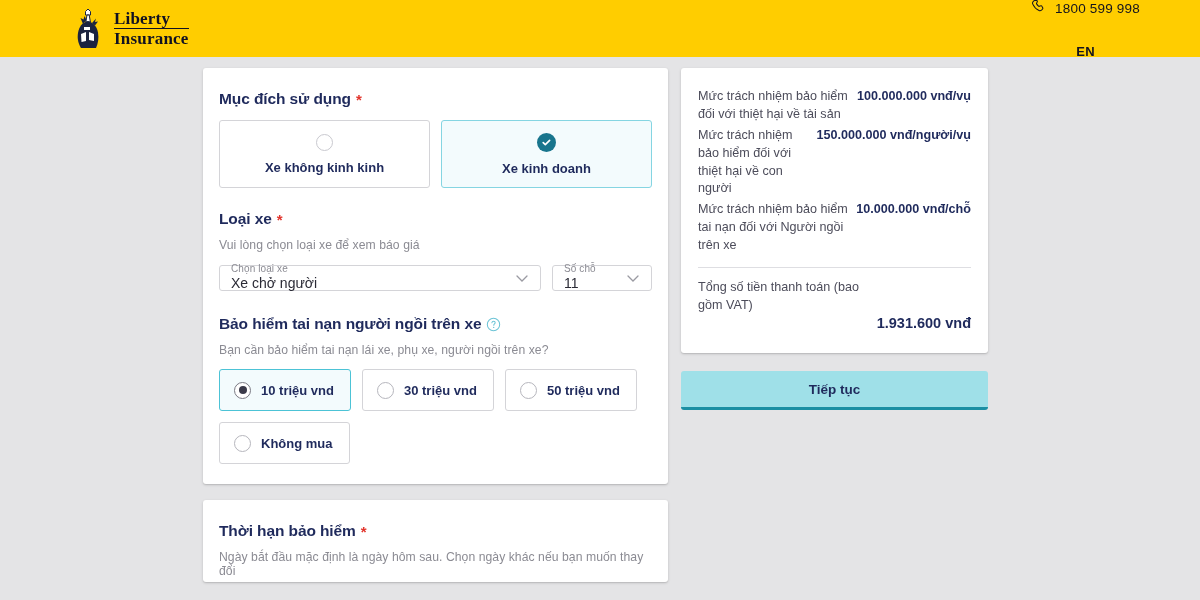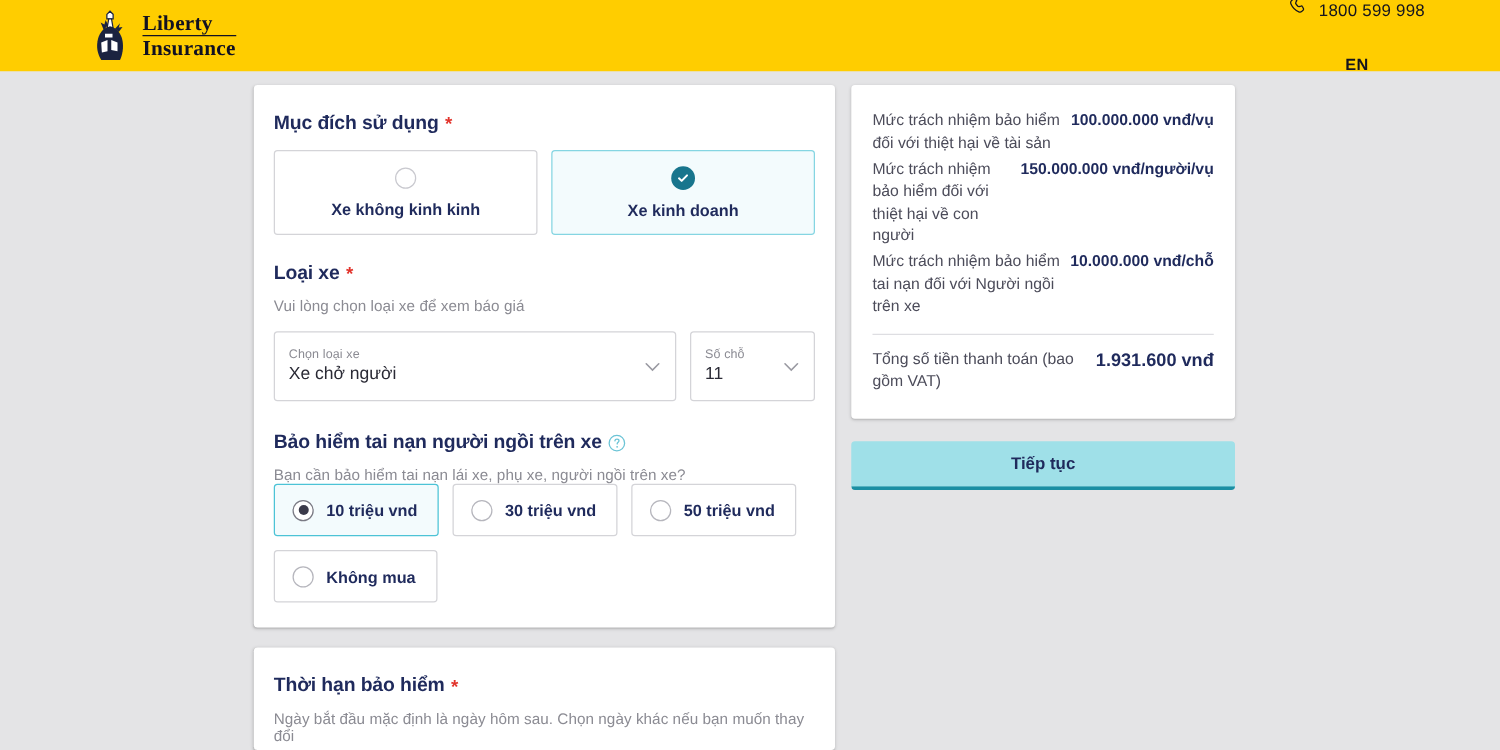--- a/index.html
+++ b/index.html
@@ -103,21 +103,21 @@
   }
   .circle-check svg { display: block; }
 
   
   .select-row { display: flex; gap: 11px; margin-top: 13px; }
   .select-box {
     position: relative;
     border: 1px solid #d4d4d8;
     border-radius: 3px;
     background: #fff;
-    height: 56px;
+    height: 26px;
     padding: 5px 34px 5px 11px;
     display: flex;
     flex-direction: column;
     justify-content: center;
     cursor: pointer;
   }
   .select-box.wide { flex: 1 1 auto; }
   .select-box.narrow { width: 100px; flex: none; }
   .select-floatlabel {
     font-size: 10px;
@@ -139,20 +139,21 @@
     width: 16px; height: 16px;
     pointer-events: none;
   }
   .chev svg { display: block; }
 
   
   .opt-grid {
     display: flex;
     flex-wrap: wrap;
     gap: 11px;
+    margin-top: 12px;
   }
   .opt {
     height: 42px;
     min-width: 122px;
     border: 1px solid #d4d4d8;
     border-radius: 3px;
     background: #fff;
     display: flex;
     align-items: center;
     gap: 10px;
@@ -205,21 +206,21 @@
     line-height: 1.42;
     white-space: nowrap;
     flex: none;
     text-align: right;
   }
   .sum-divider {
     border: 0;
     border-top: 1px solid #dedee2;
     margin: 12px 0 11px 0;
   }
-  .sum-row.total .sum-value { font-size: 14.5px; }
+  .sum-row.total .sum-value { font-size: 14.5px; margin-top: 34px; }
   .sum-row.total .sum-label { font-size: 12.6px; }
 
   
   .btn-continue {
     width: 100%;
     margin-top: 18px;
     height: 39px;
     background: #9fe0e8;
     border: 0;
     border-bottom: 3px solid #1b8fa3;

